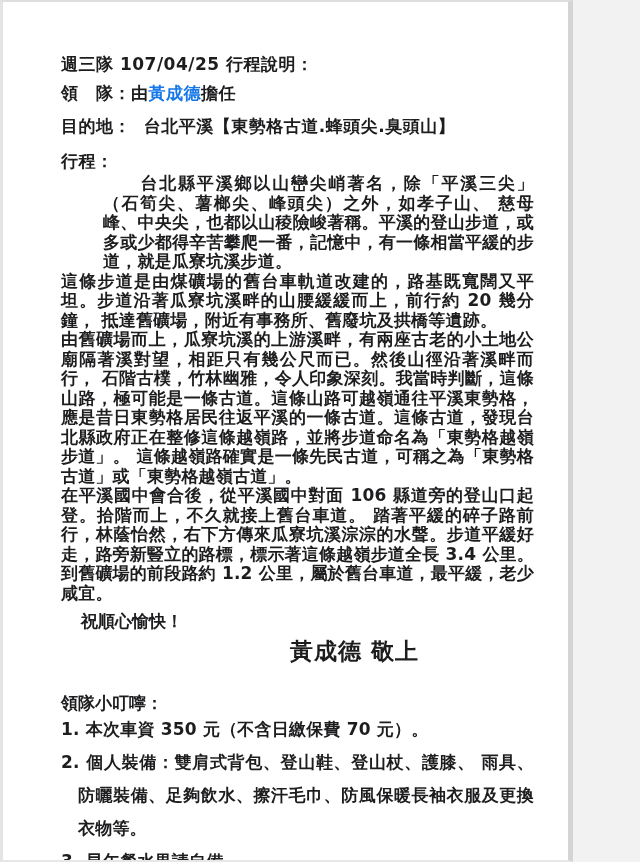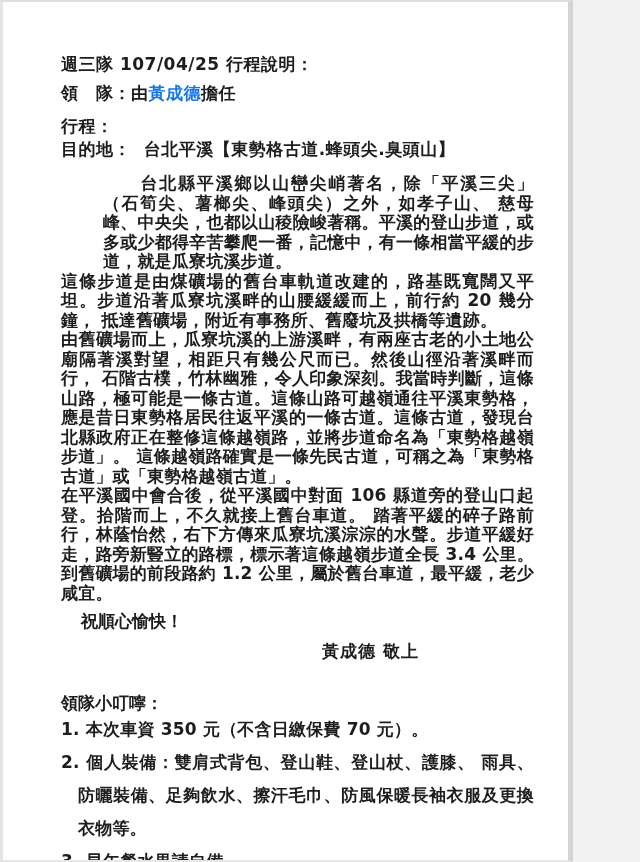--- a/index.html
+++ b/index.html
@@ -49,21 +49,21 @@
   }
   .body-paragraphs .bodyp:first-child { text-indent: 2.2em; margin-left: 42px; }
   .closing {
     margin-top: 8px;
     padding-left: 20px;
     font-size: 17px;
     line-height: 20px;
   }
   .signature {
     margin-top: 10px;
-    font-size: 17px;
+    font-size: 23px;
     line-height: 20px;
     text-align: right;
     padding-right: 115px;
     letter-spacing: 1px;
   }
   .notes-title {
     margin-top: 32px;
     font-size: 17px;
     line-height: 20px;
   }
@@ -80,23 +80,23 @@
 </style>
 </head>
 <body>
 
 <div class="page">
 
   <p class="hline title-line">週三隊 107/04/25 行程說明：</p>
 
   <p class="hline leader-line"><span>領　隊：由</span><a class="leader-name">黃成德</a><span>擔任</span></p>
 
+  <p class="hline destination-line">目的地：  台北平溪【東勢格古道.蜂頭尖.臭頭山】</p>
+
   <p class="hline itinerary-label">行程：</p>
-
-  <p class="hline destination-line">目的地：  台北平溪【東勢格古道.蜂頭尖.臭頭山】</p>
 
   <div class="body-paragraphs">
       <p class="bodyp">台北縣平溪鄉以山巒尖峭著名，除「平溪三尖」（石筍尖、薯榔尖、峰頭尖）之外，如孝子山、 慈母峰、中央尖，也都以山稜險峻著稱。平溪的登山步道，或多或少都得辛苦攀爬一番，記憶中，有一條相當平緩的步道，就是瓜寮坑溪步道。</p>
       <p class="bodyp">這條步道是由煤礦場的舊台車軌道改建的，路基既寬闊又平坦。步道沿著瓜寮坑溪畔的山腰緩緩而上，前行約 20 幾分鐘， 抵達舊礦場，附近有事務所、舊廢坑及拱橋等遺跡。</p>
       <p class="bodyp">由舊礦場而上，瓜寮坑溪的上游溪畔，有兩座古老的小土地公廟隔著溪對望，相距只有幾公尺而已。然後山徑沿著溪畔而行， 石階古樸，竹林幽雅，令人印象深刻。我當時判斷，這條山路，極可能是一條古道。這條山路可越嶺通往平溪東勢格，應是昔日東勢格居民往返平溪的一條古道。這條古道，發現台北縣政府正在整修這條越嶺路，並將步道命名為「東勢格越嶺步道」。 這條越嶺路確實是一條先民古道，可稱之為「東勢格古道」或「東勢格越嶺古道」。</p>
       <p class="bodyp">在平溪國中會合後，從平溪國中對面 106 縣道旁的登山口起登。拾階而上，不久就接上舊台車道。 踏著平緩的碎子路前行，林蔭怡然，右下方傳來瓜寮坑溪淙淙的水聲。步道平緩好走，路旁新豎立的路標，標示著這條越嶺步道全長 3.4 公里。到舊礦場的前段路約 1.2 公里，屬於舊台車道，最平緩，老少咸宜。</p>
     </div>
 
   <p class="closing">祝順心愉快！</p>
 

